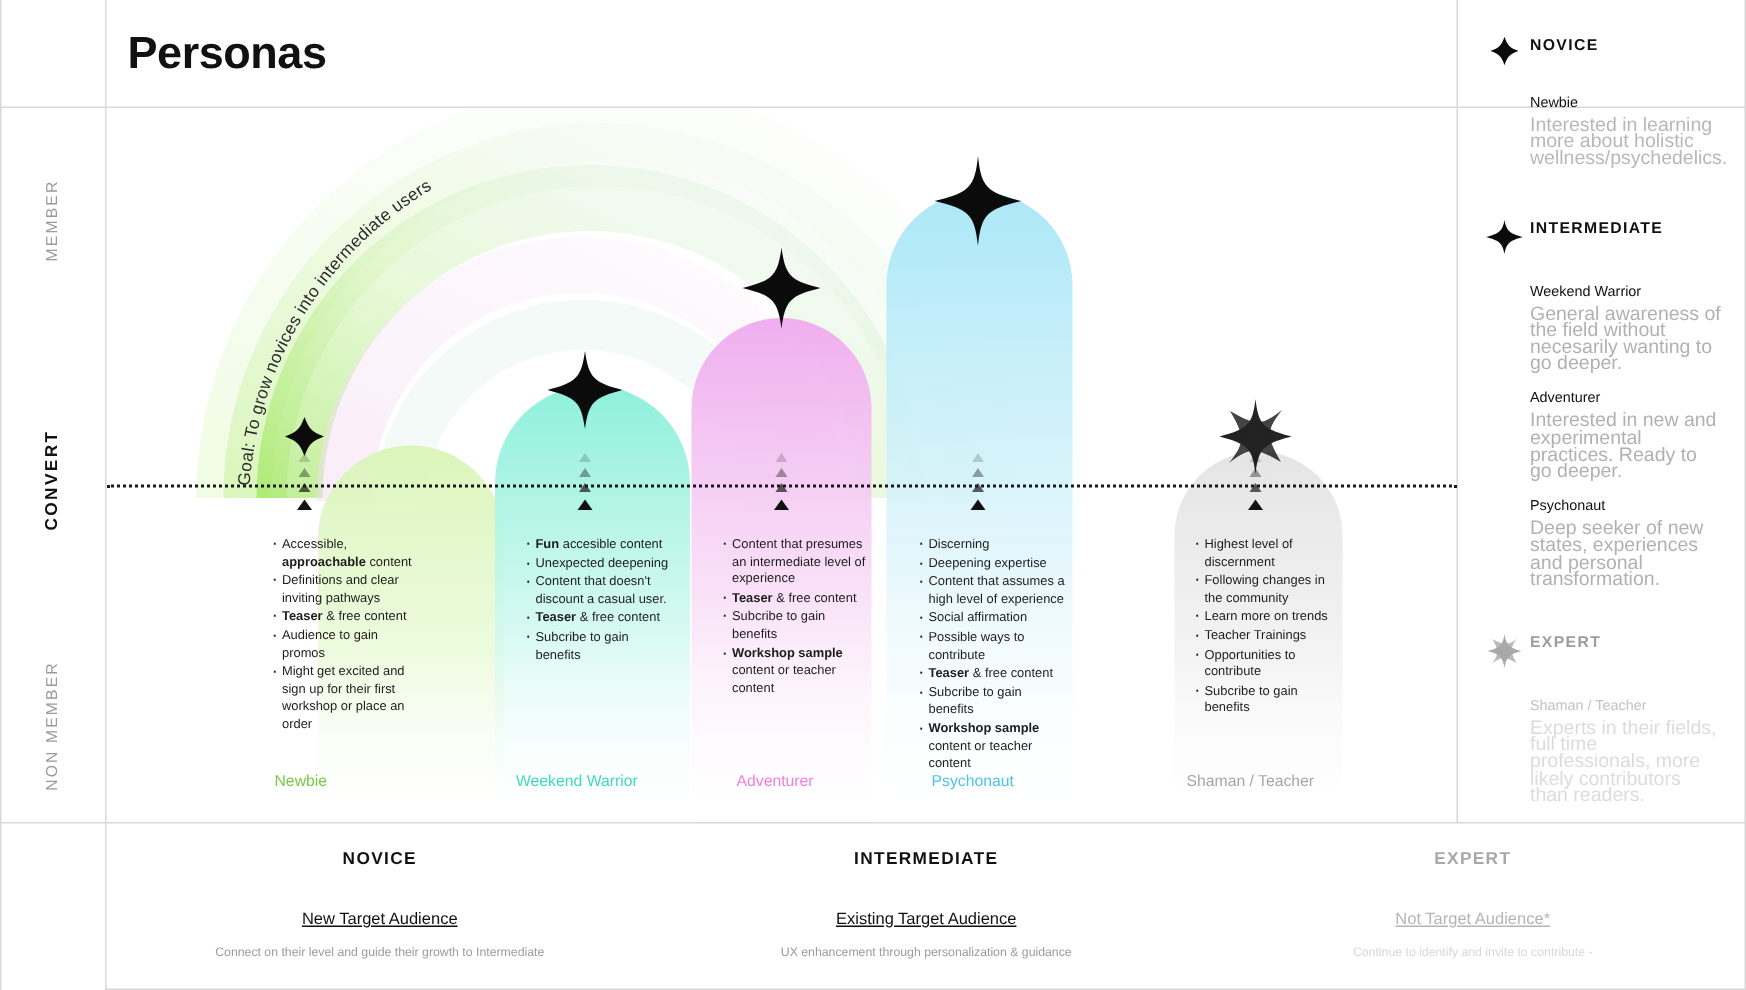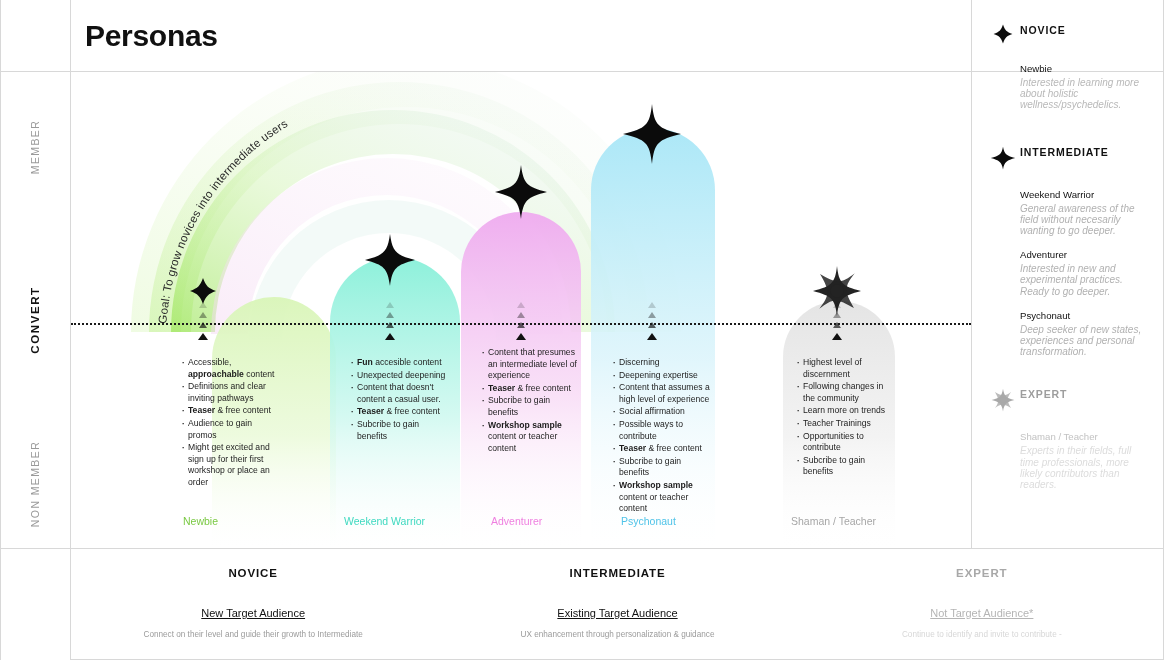--- a/index.html
+++ b/index.html
@@ -88,21 +88,21 @@
   }
   .legend-body { flex:1 1 auto; }
   .legend-title {
     font-size:10.5px; font-weight:700; letter-spacing:0.9px; margin-top:2px;
   }
   .legend-persona { margin:0 0 0 34px; }
   .legend-persona h4 {
     margin:0 0 3px 0; font-size:9.6px; font-weight:400; color:#1d1d1d;
   }
   .legend-persona p {
-    margin:0 0 13px 0; font-size:10px; line-height:11.2px;font-style:italic;
+    margin:0 0 13px 0; font-size:13px; line-height:11.2px;
   }
   .tone-novice .legend-title, .tone-novice h4 { color:#111; }
   .tone-novice p { color:#b8b8b8; }
   .tone-inter .legend-title, .tone-inter h4 { color:#111; }
   .tone-inter p { color:#b1b1b1; }
   .tone-expert .legend-title { color:#9d9d9d; }
   .tone-expert h4 { color:#c2c2c2; }
   .tone-expert p { color:#dcdcdc; }
 
   
@@ -286,26 +286,26 @@
       <li>Definitions and clear inviting pathways</li>
       <li><b>Teaser</b> &amp; free content</li>
       <li>Audience to gain promos</li>
       <li>Might get excited and sign up for their first workshop or place an order</li>
     </ul>
 </div>
 <div class="col-list" style="left:349px; top:357px; width:100px;">
   <ul>
       <li><b>Fun</b> accesible content</li>
       <li>Unexpected deepening</li>
-      <li>Content that doesn't content a casual user.</li>
+      <li>Content that doesn't discount a casual user.</li>
       <li><b>Teaser</b> &amp; free content</li>
       <li>Subcribe to gain benefits</li>
     </ul>
 </div>
-<div class="col-list" style="left:480px; top:347px; width:100px;">
+<div class="col-list" style="left:480px; top:357px; width:100px;">
   <ul>
       <li>Content that presumes an intermediate level of experience</li>
       <li><b>Teaser</b> &amp; free content</li>
       <li>Subcribe to gain benefits</li>
       <li><b>Workshop sample</b> content or teacher content</li>
     </ul>
 </div>
 <div class="col-list" style="left:611px; top:357px; width:100px;">
   <ul>
       <li>Discerning</li>

